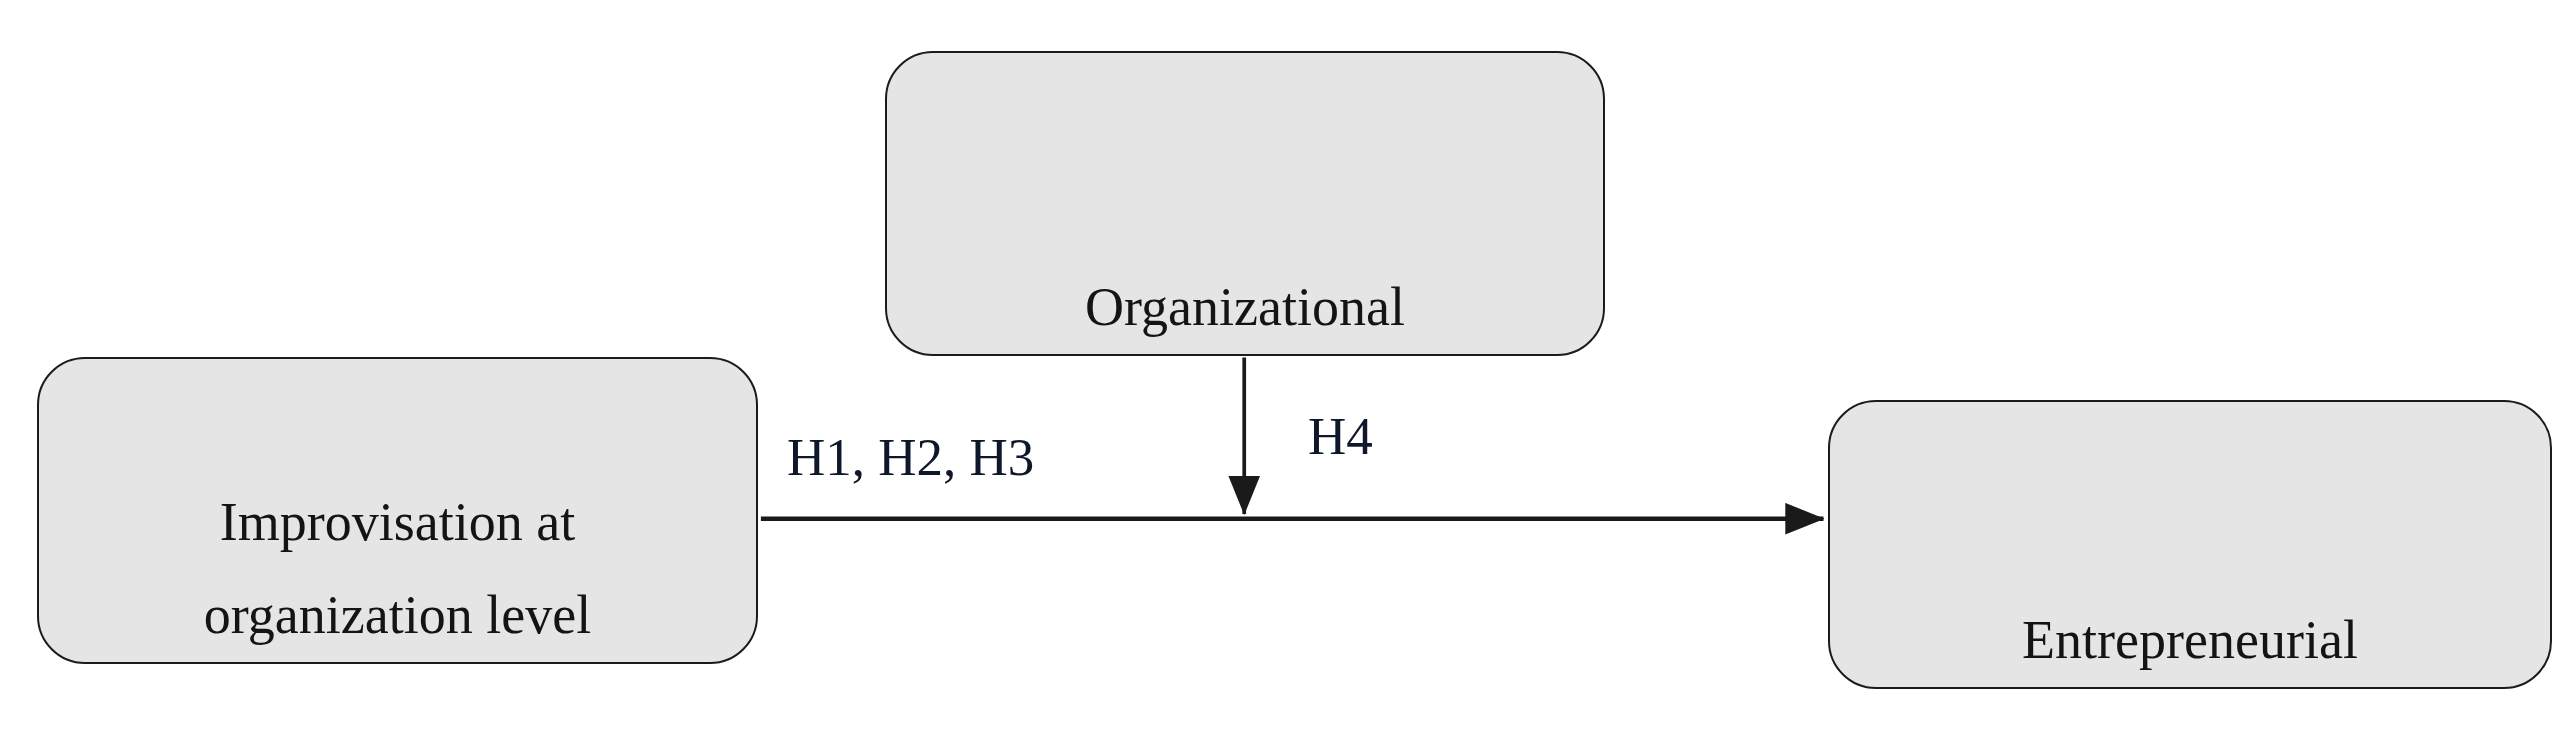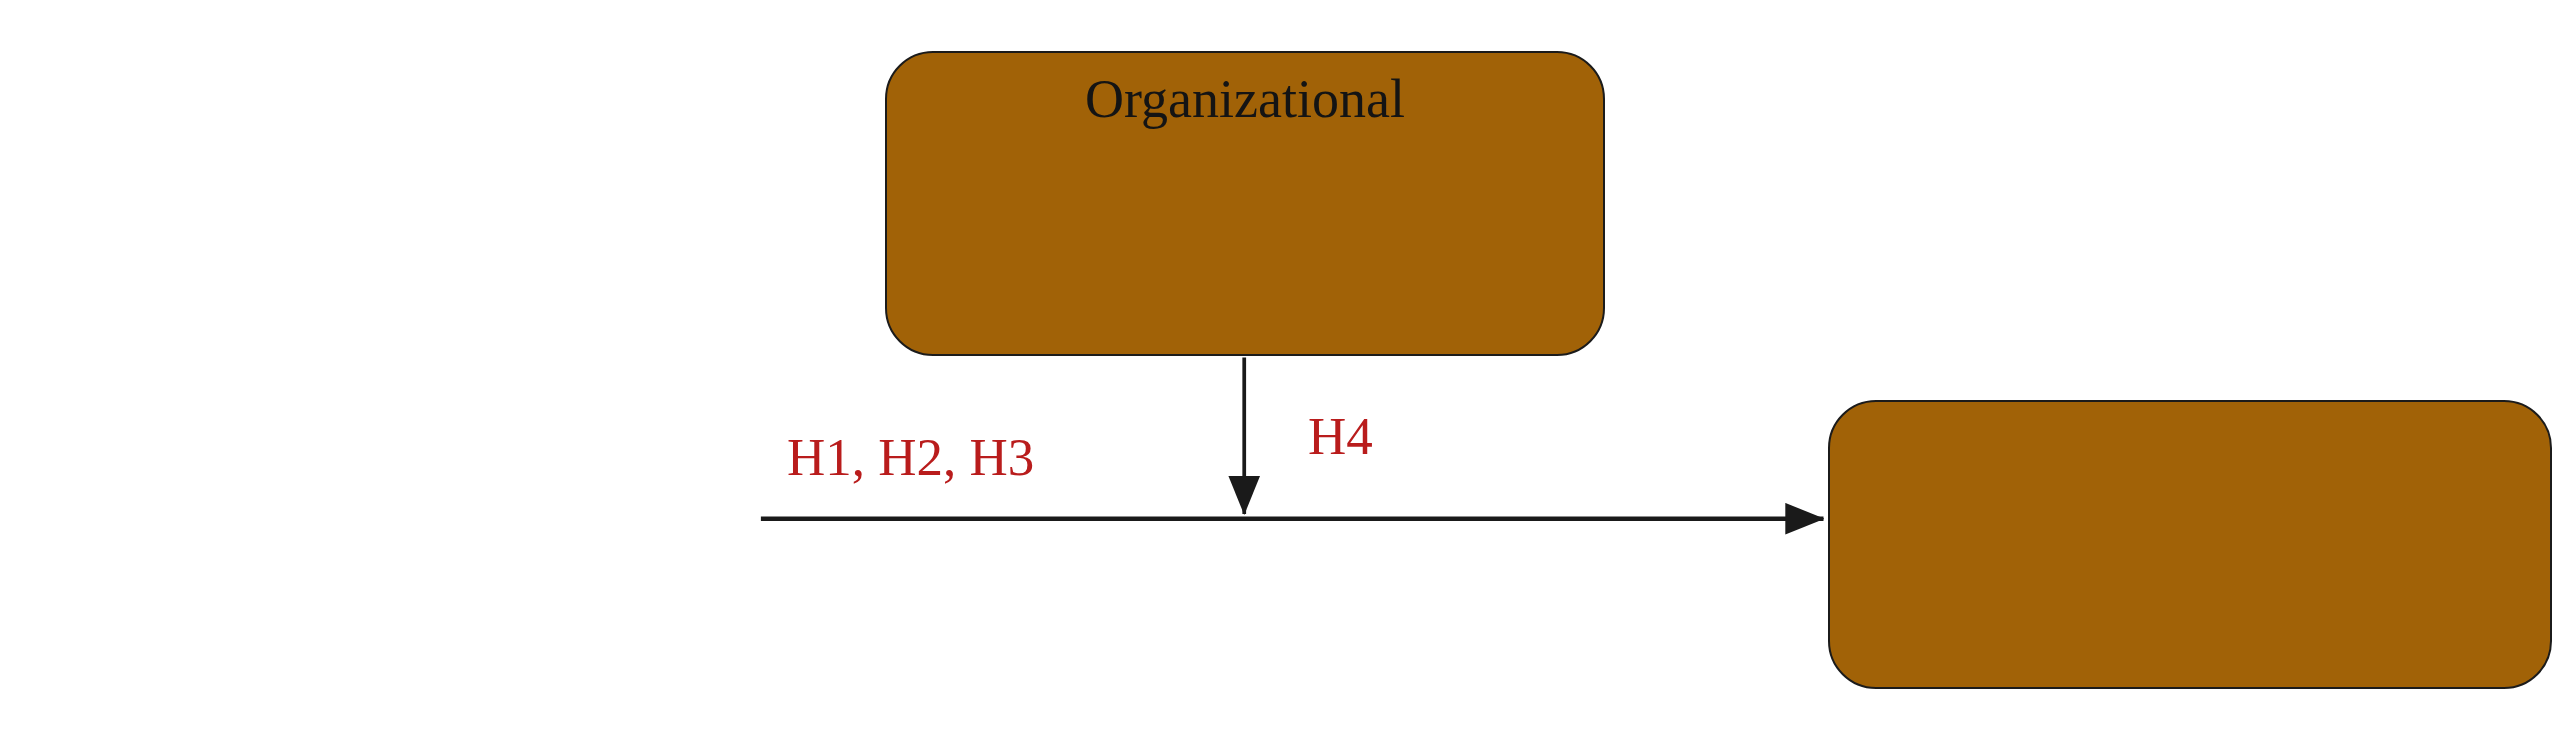--- a/index.html
+++ b/index.html
@@ -22,26 +22,26 @@
     top: 0;
     width: 2576px;
     height: 732px;
   }
   .arrow-layer line {
     stroke: #1a1a1a;
   }
   .node {
     position: absolute;
     box-sizing: border-box;
-    background: #a16207;
+    background: #e5e5e5;
     border: 2.8px solid #1b1b1b;
     border-radius: 48px;
     display: flex;
     flex-direction: column;
-    justify-content: flex-start;
+    justify-content: flex-end;
     align-items: center;
     text-align: center;
     font-size: 54px;
     line-height: 1.72;
     color: #141414;
   }
   .node-improvisation {
     left: 37px;
     top: 357px;
     width: 721px;
@@ -55,21 +55,21 @@
   }
   .node-entrepreneurial {
     left: 1828px;
     top: 400px;
     width: 724px;
     height: 289px;
   }
   .edge-label {
     position: absolute;
     font-size: 53px;
-    color: #b91c1c;
+    color: #0f172a;
     white-space: nowrap;
   }
   .edge-label-h123 {
     left: 787px;
     top: 427px;
   }
   .edge-label-h4 {
     left: 1308px;
     top: 406px;
   }
@@ -82,25 +82,30 @@
   <svg class="arrow-layer" viewBox="0 0 2766 786" xmlns="http://www.w3.org/2000/svg">
     <defs>
       <marker id="arrowhead" viewBox="0 0 42 34" refX="41" refY="17" markerWidth="42" markerHeight="34" markerUnits="userSpaceOnUse" orient="auto">
         <path d="M0,0 L42,17 L0,34 Z" fill="#1a1a1a"></path>
       </marker>
     </defs>
     <line x1="817" y1="557" x2="1958" y2="557" stroke-width="5" marker-end="url(#arrowhead)"></line>
     <line x1="1336" y1="384" x2="1336" y2="552" stroke-width="4" marker-end="url(#arrowhead)"></line>
   </svg>
 
+  <div class="node node-improvisation">
+    <div>Improvisation at</div>
+    <div>organization level</div>
+  </div>
 
   <div class="node node-internal-context">
     <div>Organizational</div>
   </div>
 
   <div class="node node-entrepreneurial">
+    <div>Entrepreneurial</div>
   </div>
 
   <div class="edge-label edge-label-h123">H1, H2, H3</div>
   <div class="edge-label edge-label-h4">H4</div>
 
 </div>
 
 
 </body></html>

